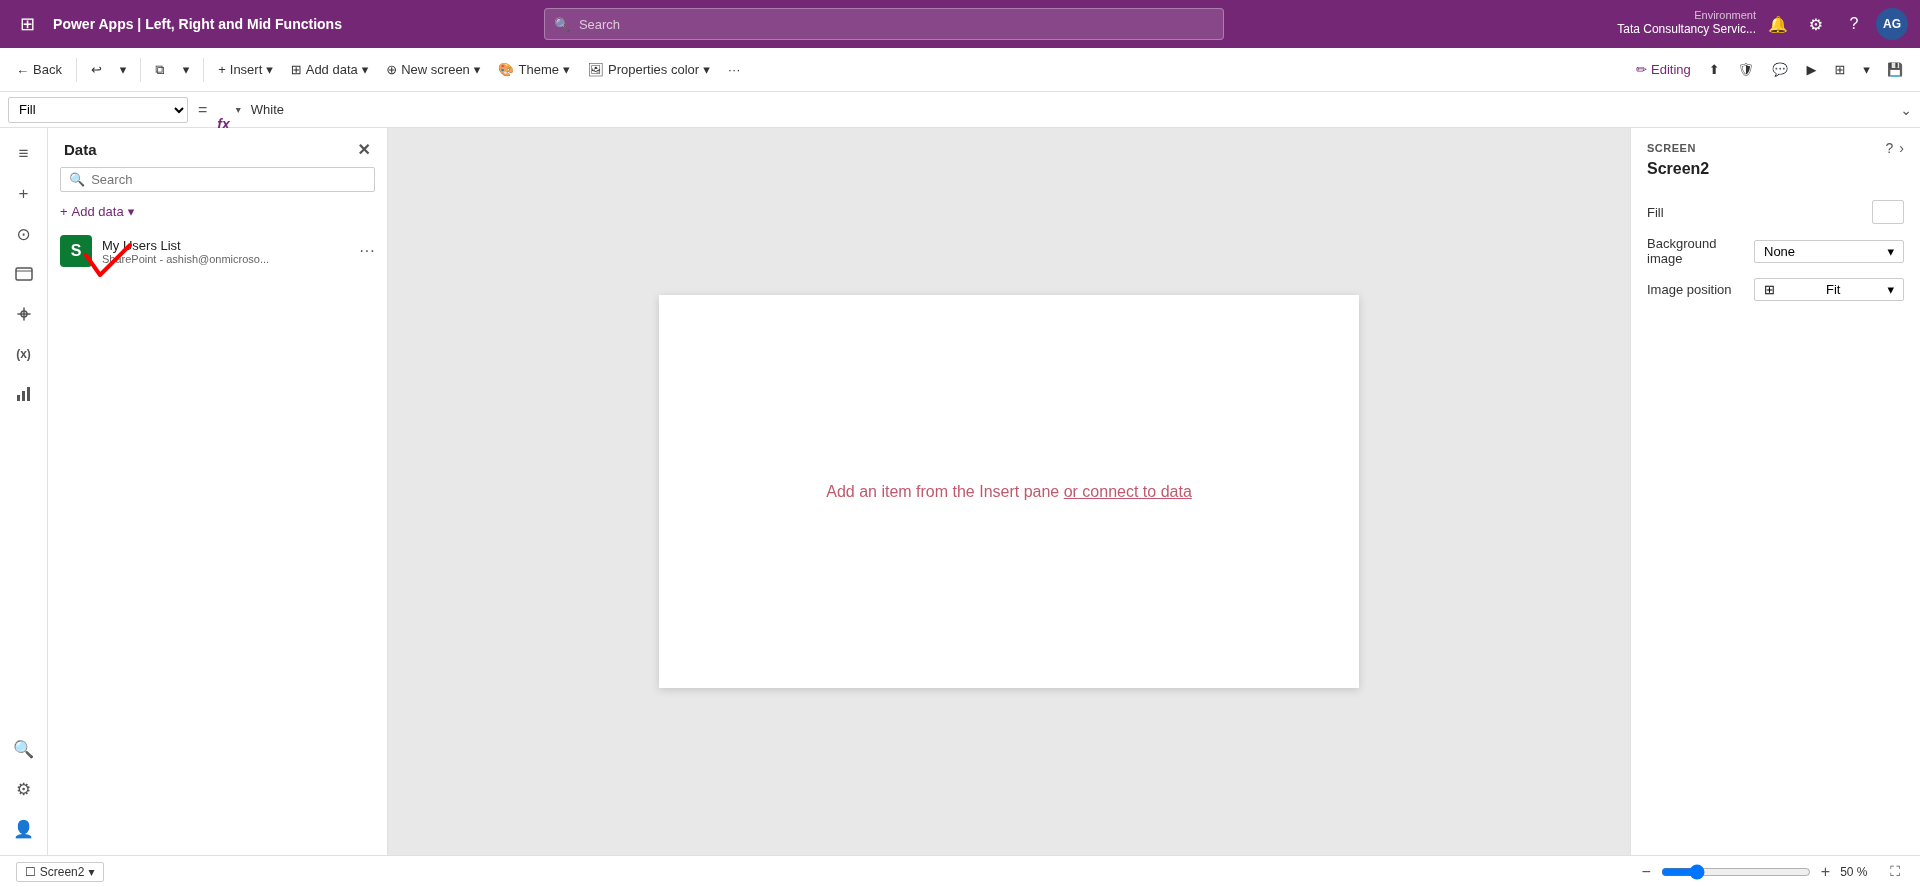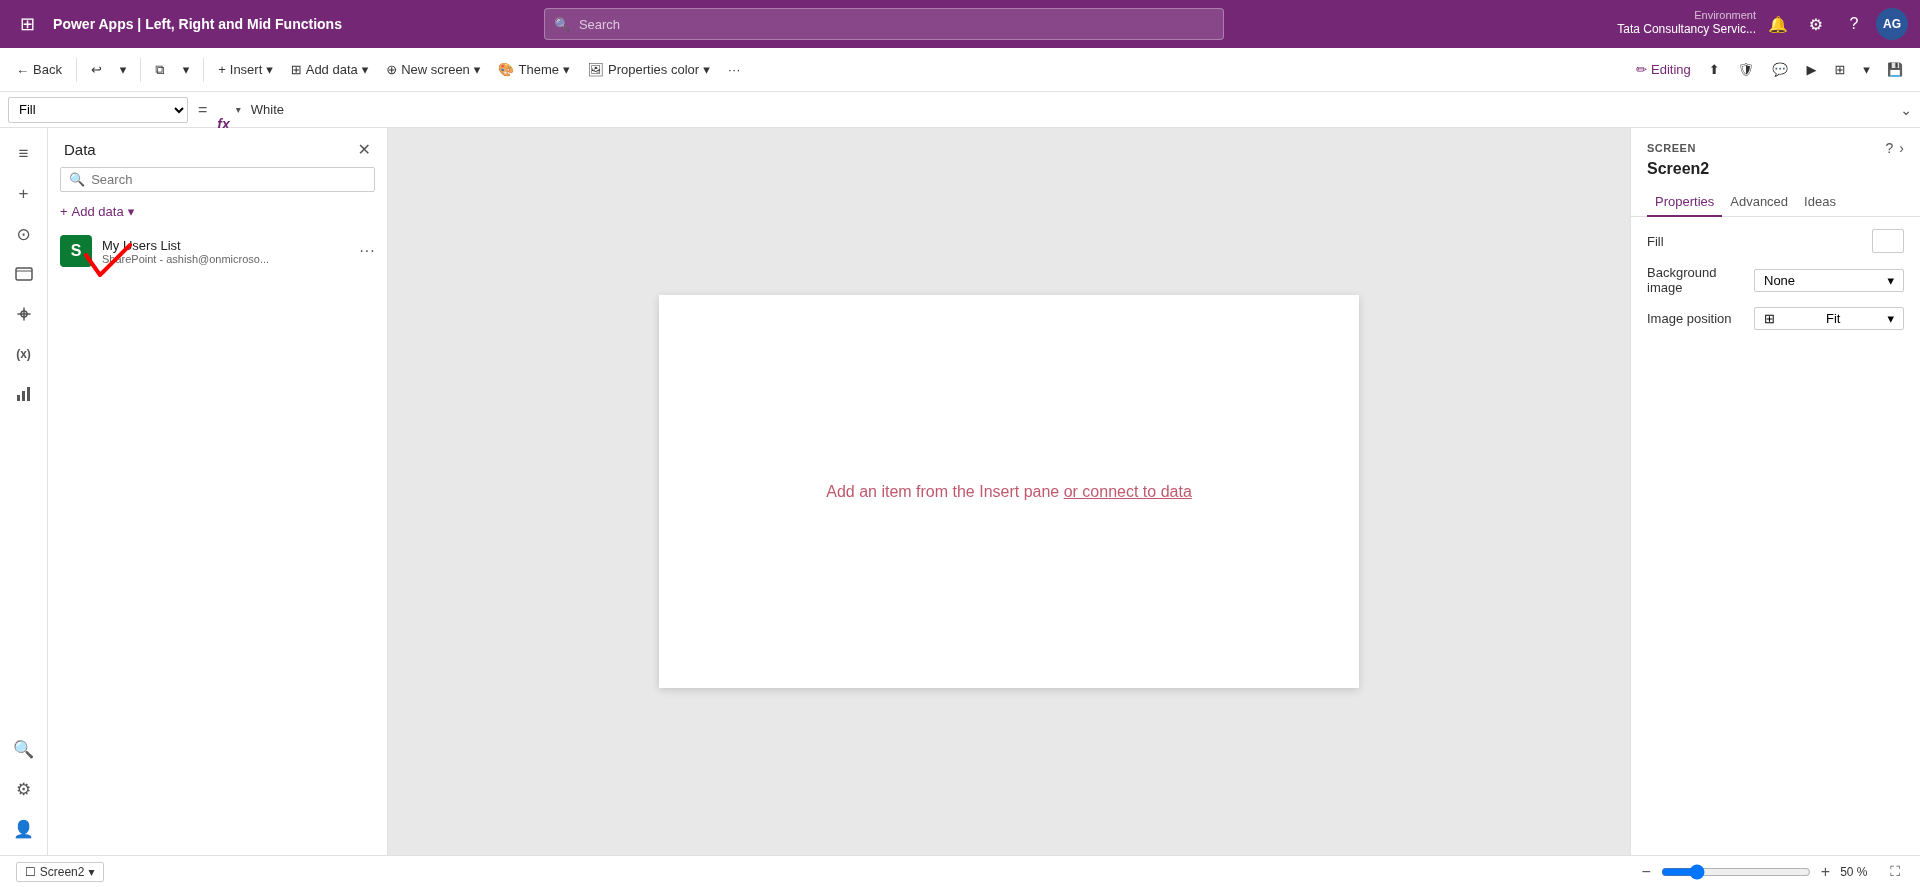--- a/index.html
+++ b/index.html
@@ -134,21 +134,21 @@
     #datapanel {
       width: 340px;
       background: white;
       border-right: 1px solid #e0e0e0;
       display: flex;
       flex-direction: column;
     }
     #datapanel .panel-header {
       display: flex; align-items: center; justify-content: space-between;
       padding: 12px 16px 8px;
-      font-weight: 400; font-size: 15px; color: #222;
+      font-weight: 700; font-size: 15px; color: #222;
     }
     #datapanel .close-btn { cursor: pointer; font-size: 16px; color: #555; }
     #datapanel .search-row {
       padding: 0 12px 8px;
     }
     #datapanel .search-input-wrap {
       display: flex; align-items: center; gap: 6px;
       border: 1px solid #ccc; border-radius: 2px; padding: 4px 8px;
     }
     #datapanel .search-input-wrap input {
@@ -457,25 +457,20 @@
 
   <div id="rightpanel" data-name="right-panel">
     <div class="panel-top" data-name="right-panel-top">
       <span class="screen-label" data-name="screen-label">SCREEN</span>
       <div style="display:flex;gap:6px;align-items:center;">
         <span class="help-icon" data-name="screen-help-icon">?</span>
         <span class="expand-icon" data-name="right-panel-expand-icon">›</span>
       </div>
     </div>
     <div class="screen-name" data-name="screen-name">Screen2</div>
-    <div class="tabs" data-name="right-panel-tabs">
-      <div class="tab active" data-name="tab-properties">Properties</div>
-      <div class="tab" data-name="tab-advanced">Advanced</div>
-      <div class="tab" data-name="tab-ideas">Ideas</div>
-    </div>
     <div class="properties" data-name="properties-section">
       <div class="prop-row" data-name="fill-row">
         <span class="prop-label" data-name="fill-label">Fill</span>
         <div class="prop-color-box" data-name="fill-color-picker" style="background:white;"></div>
       </div>
       <div class="prop-row" data-name="background-image-row">
         <span class="prop-label" data-name="bg-image-label">Background image</span>
         <div class="prop-select-box" data-name="bg-image-select">
           <span data-name="bg-image-value">None</span>
           <span data-name="bg-image-chevron">▾</span>

